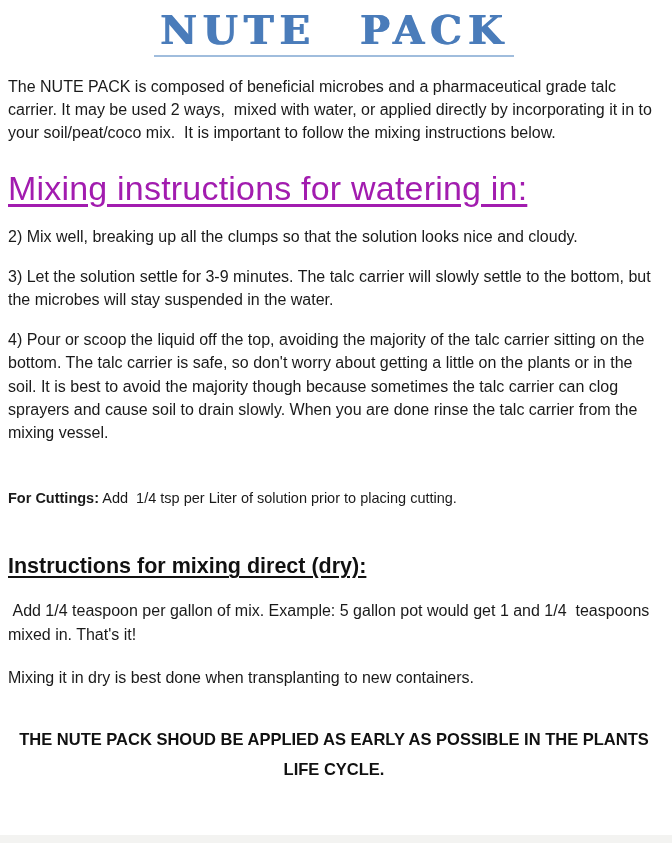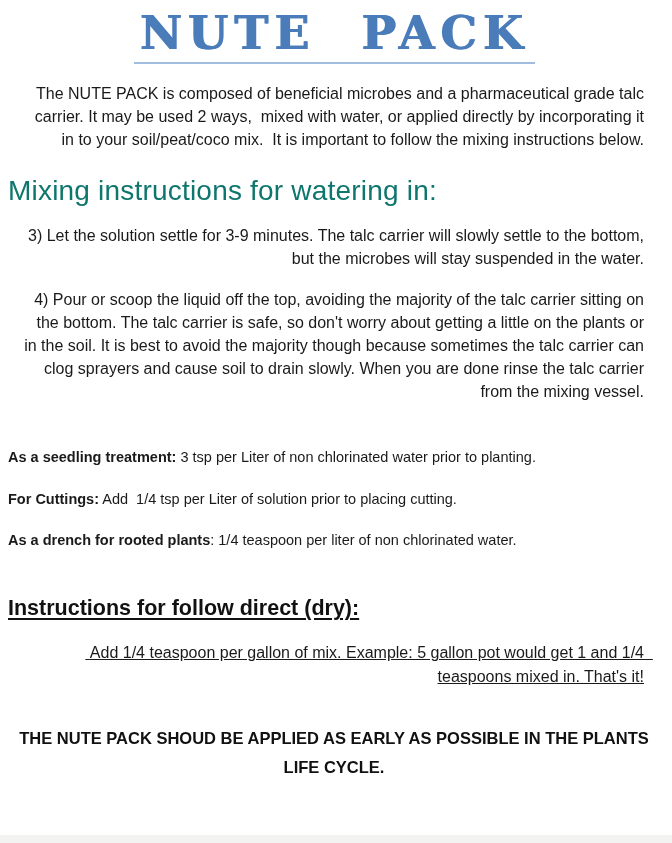--- a/index.html
+++ b/index.html
@@ -20,63 +20,63 @@
     background: #ffffff;
   }
   .title-wrap {
     text-align: center;
     margin-top: 2px;
   }
   .doc-title {
     display: inline-block;
     font-family: "DejaVu Serif", serif;
     font-weight: 700;
-    font-size: 46px;
+    font-size: 40px;
     line-height: 1.1;
     color: #4a7cba;
     letter-spacing: 6px;
     word-spacing: 24px;
     text-shadow: 1.2px 0 0 #4a7cba;
     border-bottom: 2px solid #a0bddd;
     padding: 0 6px 3px 6px;
   }
   .body-text {
     font-size: 16px;
     line-height: 1.45;
     white-space: pre-wrap;
-    margin: 16px;
-    text-align: right;
+    margin: 0;
   }
   .intro { margin-top: 18px; }
   .section-heading-1 {
     margin: 24px 0 0 0;
-    font-size: 28px;
+    font-size: 34px;
     font-weight: 400;
     letter-spacing: 0.2px;
+    text-decoration: underline;
     text-underline-offset: 4px;
-    color: #0f766e;
+    color: #a21caf;
   }
   .step { margin-top: 17px; }
   .treatments { margin-top: 44px; }
   .treatment {
     font-size: 14.5px;
     line-height: 1.4;
     margin: 0 0 21px 0;
     white-space: pre-wrap;
   }
   .treatment b { font-weight: 700; }
   .section-heading-2 {
     margin: 46px 0 0 0;
     font-size: 21.5px;
     font-weight: 700;
     text-decoration: underline;
     text-underline-offset: 3px;
     color: #111111;
   }
-  .dry-para { margin-top: 20px; text-decoration: underline; }
+  .dry-para { margin-top: 20px; }
   .dry-note { margin-top: 20px; }
   .footer-warning {
     margin-top: 36px;
     text-align: center;
     font-weight: 700;
     font-size: 16.5px;
     line-height: 1.8;
     color: #111111;
   }
   .footer-warning div { white-space: pre-wrap; }
@@ -96,37 +96,37 @@
 
   <div class="title-wrap">
     <span class="doc-title">NUTE PACK</span>
   </div>
 
   <p class="body-text intro">The NUTE PACK is composed of beneficial microbes and a pharmaceutical grade talc carrier. It may be used 2 ways,  mixed with water, or applied directly by incorporating it in to your soil/peat/coco mix.  It is important to follow the mixing instructions below.</p>
 
   <h1 class="section-heading-1">Mixing instructions for watering in:</h1>
 
 
+  <p class="body-text step">2) Mix well, breaking up all the clumps so that the solution looks nice and cloudy.</p>
 
   <p class="body-text step">3) Let the solution settle for 3-9 minutes. The talc carrier will slowly settle to the bottom, but the microbes will stay suspended in the water.</p>
 
   <p class="body-text step">4) Pour or scoop the liquid off the top, avoiding the majority of the talc carrier sitting on the bottom. The talc carrier is safe, so don't worry about getting a little on the plants or in the soil. It is best to avoid the majority though because sometimes the talc carrier can clog sprayers and cause soil to drain slowly. When you are done rinse the talc carrier from the mixing vessel.</p>
 
   <div class="treatments">
-    <p class="treatment"><b>As a seedling treatment:</b><span> 3 tsp per Liter of non chlorinated water prior to planting.</span></p>
 
     <p class="treatment"><b>For Cuttings:</b><span> Add  1/4 tsp per Liter of solution prior to placing cutting.</span></p>
 
-    <p class="treatment"><b>As a drench for rooted plants</b><span>: 1/4 teaspoon per liter of non chlorinated water.</span></p>
   </div>
 
-  <h2 class="section-heading-2">Instructions for follow direct (dry):</h2>
+  <h2 class="section-heading-2">Instructions for mixing direct (dry):</h2>
 
   <p class="body-text dry-para"> Add 1/4 teaspoon per gallon of mix. Example: 5 gallon pot would get 1 and 1/4  teaspoons mixed in. That's it!</p>
 
+  <p class="body-text dry-note">Mixing it in dry is best done when transplanting to new containers.</p>
 
   <div class="footer-warning">
     <div>THE NUTE PACK SHOUD BE APPLIED AS EARLY AS POSSIBLE IN THE PLANTS LIFE CYCLE.</div>
 
   </div>
 
   <div class="bottom-strip"></div>
 
 </div>
 

